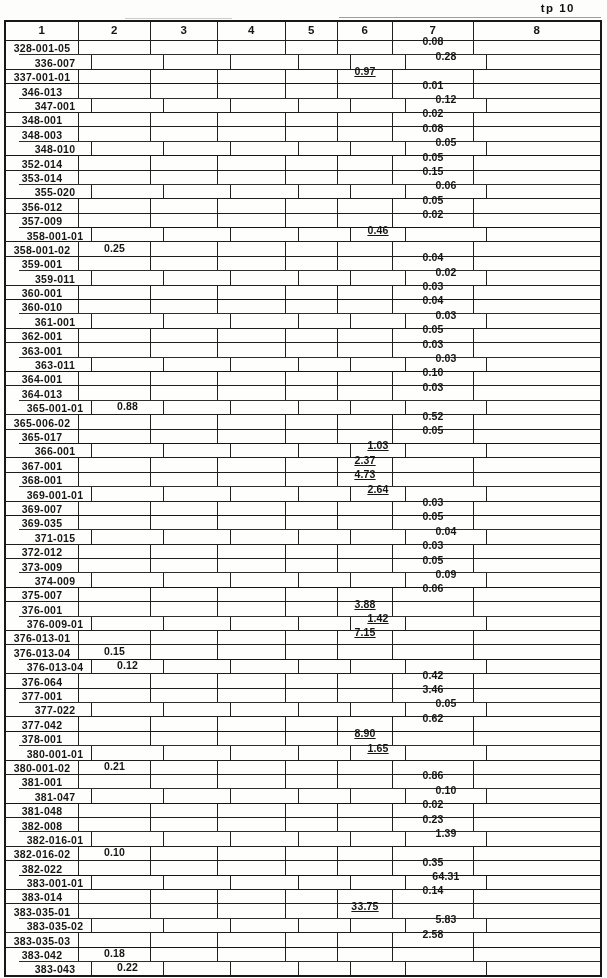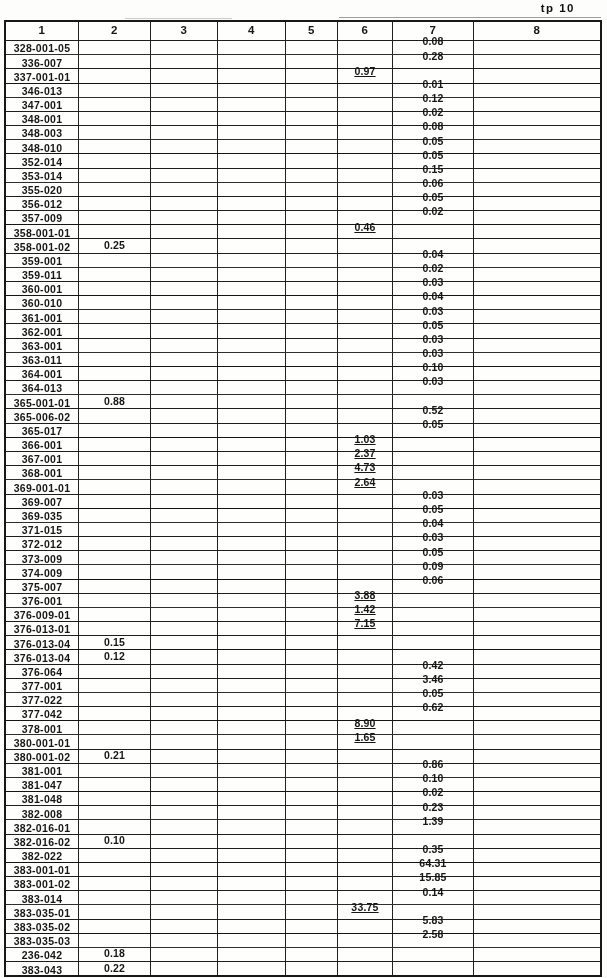--- a/index.html
+++ b/index.html
@@ -31,21 +31,21 @@
   .tbl::after{
     content:"";position:absolute;top:-4px;left:20%;width:18%;height:1px;
     background:#9a9a9a;opacity:.5;
   }
   .row{
     flex:1 1 auto;min-height:0;
     display:grid;
     grid-template-columns:73px 72px 67px 68px 52px 55px 81px auto;
     border-top:1.6px solid #1e1e1e;
   }
-  .row:nth-child(3n){border-top-color:#2e2e2e;}
+  .row:nth-child(3n){border-top-color:#2e2e2e;margin-left:13px;}
   .row:nth-child(5n){border-top-color:#141414;}
   .row.hdr{flex:0 0 18px;border-top:none;}
   .cell{
     position:relative;
     border-right:1.6px solid #202020;
     display:flex;align-items:center;justify-content:center;
     font-weight:700;font-size:10.5px;line-height:1;
     overflow:visible;white-space:nowrap;
   }
   .cell:last-child{border-right:none;}
@@ -894,34 +894,20 @@
     <div class="cell c4"></div>
     <div class="cell c5"></div>
     <div class="cell c6"></div>
     <div class="cell c7">
         <span class="val v7">64.31</span>
       </div>
     <div class="cell c8"></div>
   </div>
     <div class="row">
     <div class="cell c1">
-      <span class="id">383-001-02</span>
-    </div>
-    <div class="cell c2"></div>
-    <div class="cell c3"></div>
-    <div class="cell c4"></div>
-    <div class="cell c5"></div>
-    <div class="cell c6"></div>
-    <div class="cell c7">
-        <span class="val v7">15.85</span>
-      </div>
-    <div class="cell c8"></div>
-  </div>
-    <div class="row">
-    <div class="cell c1">
       <span class="id">383-014</span>
     </div>
     <div class="cell c2"></div>
     <div class="cell c3"></div>
     <div class="cell c4"></div>
     <div class="cell c5"></div>
     <div class="cell c6"></div>
     <div class="cell c7">
         <span class="val v7">0.14</span>
       </div>
@@ -964,21 +950,21 @@
     <div class="cell c4"></div>
     <div class="cell c5"></div>
     <div class="cell c6"></div>
     <div class="cell c7">
         <span class="val v7">2.58</span>
       </div>
     <div class="cell c8"></div>
   </div>
     <div class="row">
     <div class="cell c1">
-      <span class="id">236-042</span>
+      <span class="id">383-042</span>
     </div>
     <div class="cell c2">
         <span class="val v2">0.18</span>
       </div>
     <div class="cell c3"></div>
     <div class="cell c4"></div>
     <div class="cell c5"></div>
     <div class="cell c6"></div>
     <div class="cell c7"></div>
     <div class="cell c8"></div>

